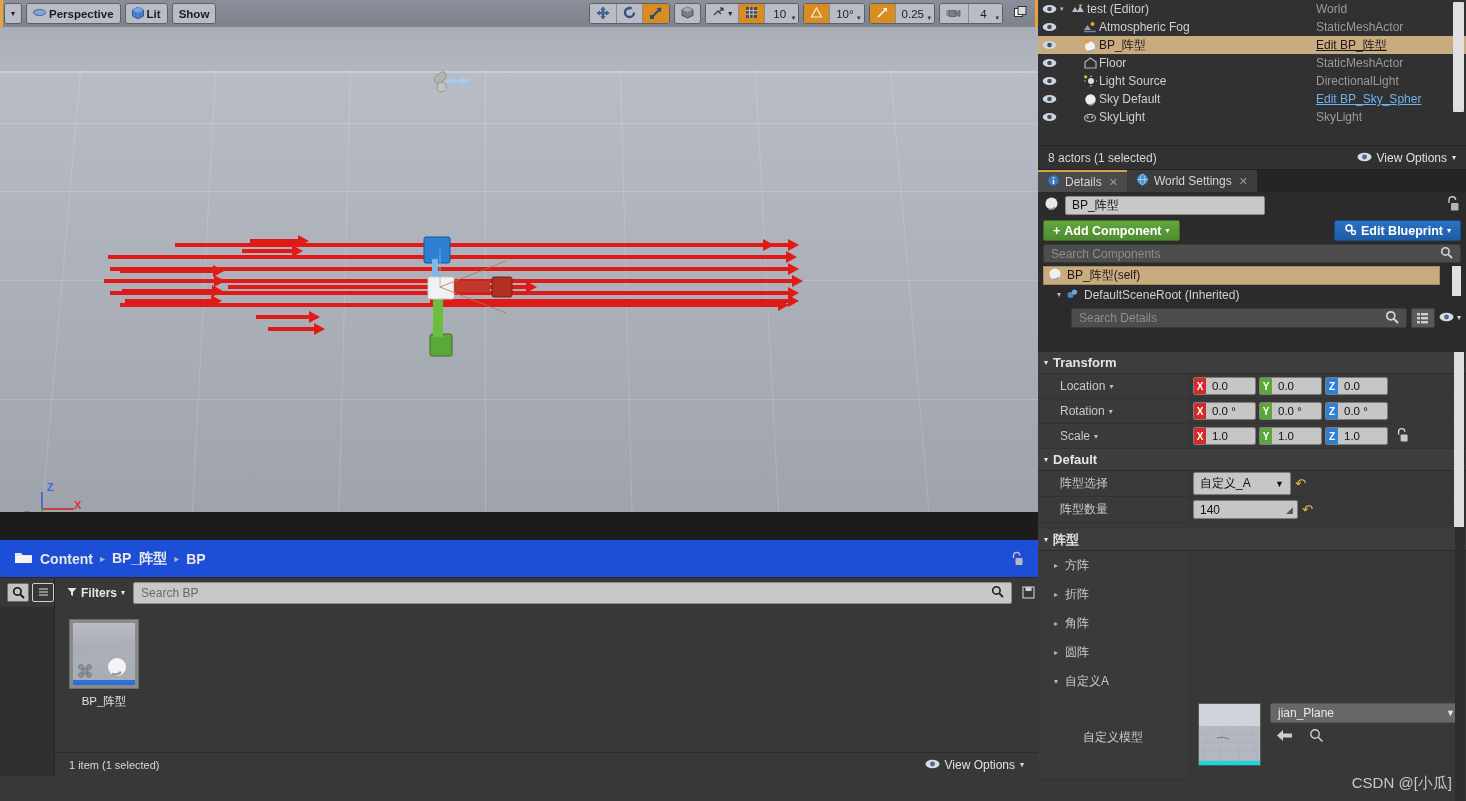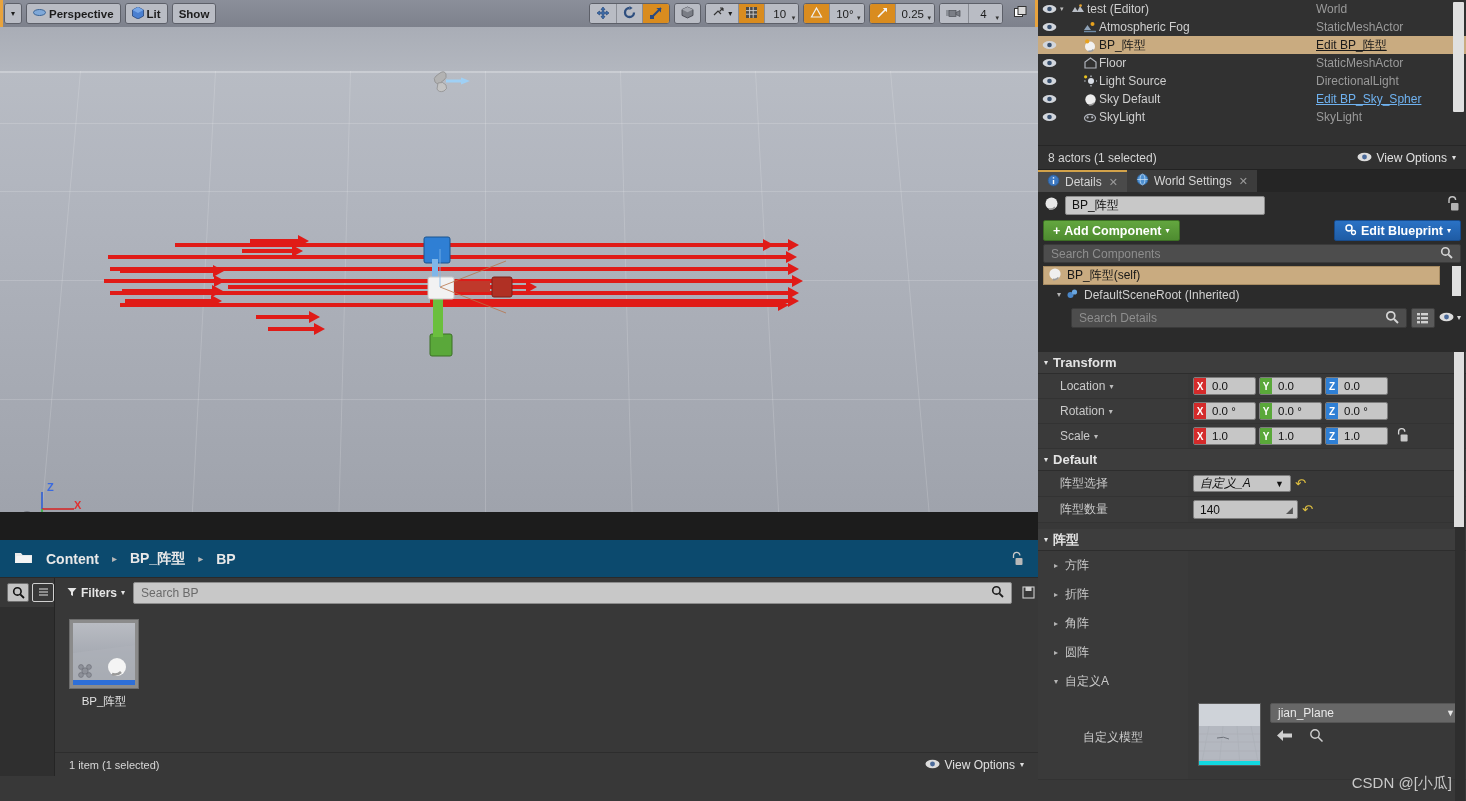--- a/index.html
+++ b/index.html
@@ -52,22 +52,22 @@
   .ax-lbl { position:absolute; font-size:11px; font-weight:bold; font-family:"Liberation Sans",sans-serif;}
   #help-dot { position:absolute; left:20px; top:484px; width:14px; height:14px; border-radius:50%;
               background:#8d9099; color:#4a4d55; font-size:10px; font-weight:bold;
               display:flex; align-items:center; justify-content:center; border:1px solid #777a82;}
   .arrow-row { position:absolute; height:4px; background:#e01b17; }
   .arrow-head { position:absolute; width:0;height:0; border-top:6px solid transparent;
                 border-bottom:6px solid transparent; border-left:11px solid #e01b17; }
 
   
   #content-browser { position:absolute; left:0; top:540px; width:1038px; height:261px; background:#383838; }
-  #cb-breadcrumb { height:38px; display:flex; align-items:center; padding:0 14px; gap:13px;
-                   background:#0c4a6e; border-bottom:1px solid #2a2a2a; position:relative; }
+  #cb-breadcrumb { height:38px; display:flex; align-items:center; padding:0 14px; gap:7px;
+                   background:#1d4ed8; border-bottom:1px solid #2a2a2a; position:relative; }
   #cb-breadcrumb .bc-item { font-size:14px; font-weight:bold; color:#e8e8e8; cursor:pointer; }
   #cb-breadcrumb .bc-sep { color:#b8b8b8; font-size:10px; }
   #cb-lock { position:absolute; right:14px; top:11px; }
 
   #cb-body { display:flex; height:198px; }
   #cb-left { width:55px; background:#2f2f2f; border-right:1px solid #252525; }
   #cb-left-top { height:29px; display:flex; align-items:center; gap:3px; padding-left:7px; background:#383838;}
   .mini-btn { width:22px;height:19px; display:flex;align-items:center;justify-content:center;
               background:#c3c3c3; border:1px solid #6f6f6f; border-radius:2px; cursor:pointer; color:#111;}
   .mini-btn.outline { background:transparent; border:1px solid #d0d0d0; color:#d8d8d8;}
@@ -175,22 +175,22 @@
                 overflow:hidden; }
   .axis-tag { width:12px; height:18px; display:flex;align-items:center;justify-content:center;
               font-size:10px; font-weight:bold; color:#fff; }
   .axis-tag.x { background:#d42a2a; }
   .axis-tag.y { background:#5aa83a; }
   .axis-tag.z { background:#2f7fd4; }
   .axis-input { width:49px; height:18px; background:#c6c6c6; color:#111; font-size:11.5px;
                 display:flex; align-items:center; padding-left:6px; position:relative;}
   .lock-small { margin-left:3px; }
 
-  .combo { height:17px; background:#c6c6c6; border:1px solid #7d7d7d; border-radius:2px; display:flex;
-           align-items:center; padding:0 6px; color:#111; font-size:12px; width:98px; cursor:pointer;font-style:italic; }
+  .combo { height:23px; background:#c6c6c6; border:1px solid #7d7d7d; border-radius:2px; display:flex;
+           align-items:center; padding:0 6px; color:#111; font-size:12px; width:98px; cursor:pointer; }
   .combo .cc { margin-left:auto; font-size:9px; }
   .num-field { height:19px; width:105px; background:#c6c6c6; border:1px solid #7d7d7d; border-radius:2px;
                display:flex; align-items:center; padding:0 6px; color:#111; font-size:12px; position:relative;}
   .num-field .drag { position:absolute; right:4px; font-size:9px; color:#555;}
   .reset-ico { color:#e0c040; font-size:13px; cursor:pointer; }
 
   .sub-row { display:flex; align-items:center; height:29px; border-bottom:1px solid #333; }
   .sub-label { width:150px; padding-left:16px; display:flex; align-items:center; gap:7px;
                font-size:12px; color:#c9c9c9; background:#3a3a3a; height:29px; }
   .sub-label .tri { font-size:8px; color:#b5b5b5; }

